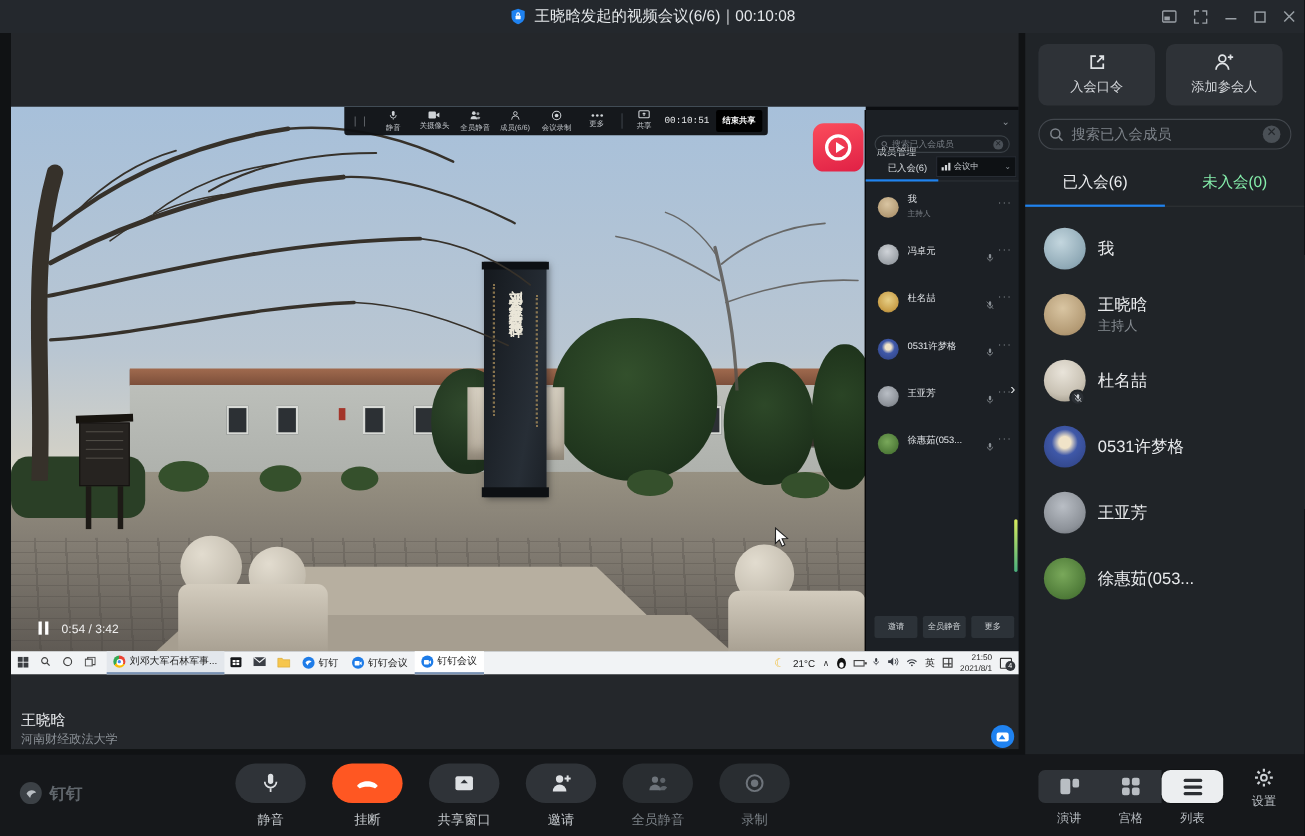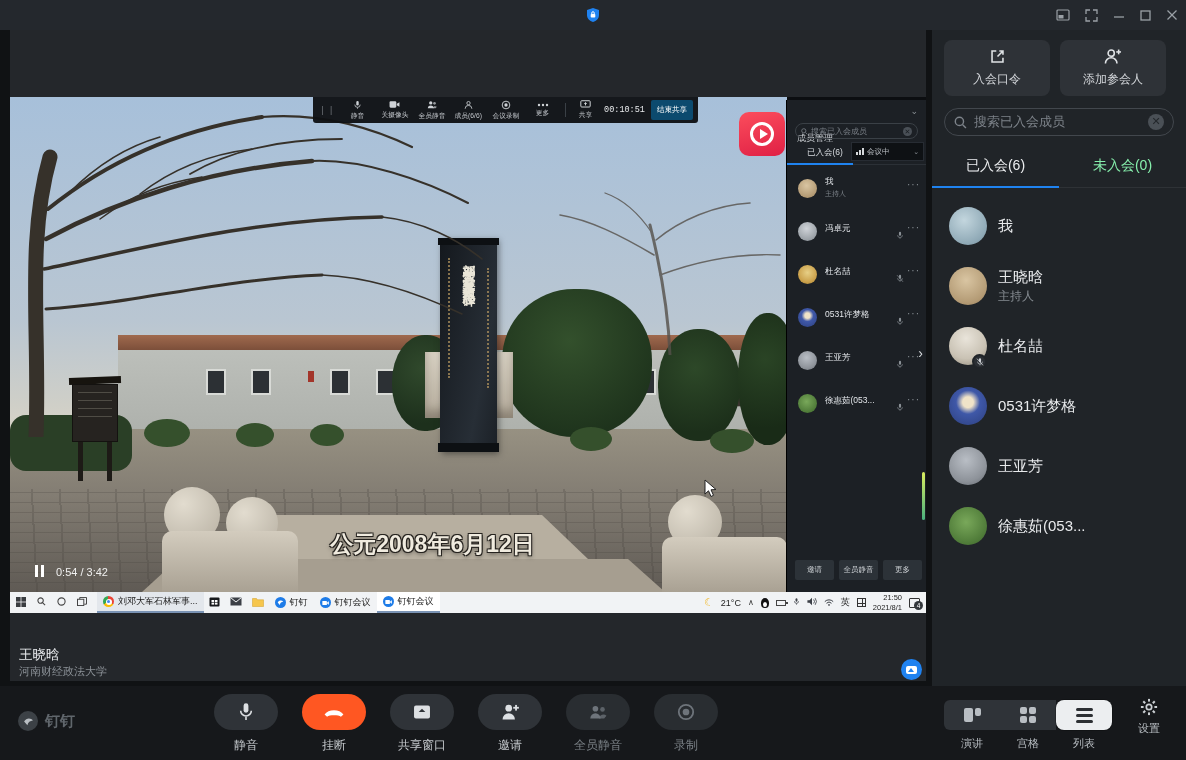--- a/index.html
+++ b/index.html
@@ -71,21 +71,21 @@
 
   
   .itoolbar{position:absolute;left:303px;top:0;height:26px;background:rgba(15,17,20,.96);
     display:flex;align-items:center;border-radius:0 0 3px 3px;padding:0 5px;color:#c9cdd1;}
   .itoolbar .handle{color:#6b7075;font-size:9px;margin:0 3px 0 1px;letter-spacing:1px;}
   .it{width:37px;display:flex;flex-direction:column;align-items:center;gap:1px;}
   .it svg{display:block}
   .it .lb{font-size:7.5px;transform:scale(.9);white-space:nowrap;color:#bfc3c8;}
   .idiv{width:1px;height:14px;background:#3a4046;margin:0 4px;}
   .itime{font-size:8.5px;color:#e8eaec;margin:0 6px 0 4px;font-family:Liberation Mono, monospace;}
-  .iend{background:#0c4a6e;color:#fff;font-size:7.5px;border-radius:2px;padding:5px 6px;white-space:nowrap;}
+  .iend{background:#000000;color:#fff;font-size:7.5px;border-radius:2px;padding:5px 6px;white-space:nowrap;font-weight:bold;}
 
   
   .ipanel{position:absolute;right:0;top:3px;width:139px;height:492px;background:#1c2025;box-shadow:-1px 0 0 #000;}
   .ipanel .ptitle{position:absolute;left:10px;top:19px;font-size:9px;color:#ced2d6;margin-top:13px;}
   .ipanel .pchev{position:absolute;right:8px;top:6px;color:#8a9096;font-size:9px;}
   .ipsearch{position:absolute;left:8px;top:23px;width:123px;height:16px;border:1px solid #3a4046;border-radius:9px;
     display:flex;align-items:center;padding:0 5px;gap:3px;color:#787e85;font-size:8px;}
   .ipsearch .x{margin-left:auto;width:9px;height:9px;border-radius:50%;background:#4a5057;color:#1c2025;
     font-size:7px;line-height:9px;text-align:center;}
   .iptab{position:absolute;left:20px;top:47px;font-size:8.5px;color:#d8dce0;}
@@ -217,20 +217,21 @@
 <div id="app">
 
   <div class="titlebar">
     <span style="display:flex">
       <svg width="16" height="16" viewBox="0 0 16 16">
           <path d="M8 1l6 2v5c0 3.5-2.6 6-6 7-3.4-1-6-3.5-6-7V3z" fill="#1f82f0"></path>
           <rect x="5.7" y="7" width="4.6" height="3.6" rx="0.8" fill="#fff"></rect>
           <path d="M6.8 7V5.9a1.2 1.2 0 0 1 2.4 0V7" fill="none" stroke="#fff" stroke-width="1"></path>
         </svg>
     </span>
+    <span>王晓晗发起的视频会议(6/6)｜00:10:08</span>
   </div>
   <div class="winctrl">
     <span>
         <svg width="14" height="12" viewBox="0 0 14 12">
           <rect x="1" y="1" width="12" height="10" rx="1" fill="none" stroke="#9aa0a6" stroke-width="1.2"></rect>
           <rect x="2.5" y="6" width="5" height="3.5" fill="#9aa0a6"></rect>
         </svg>
       </span>
     <span>
         <svg width="13" height="13" viewBox="0 0 13 13" stroke="#9aa0a6" stroke-width="1.3" fill="none">
@@ -349,21 +350,20 @@
         <svg class="tree-svg" width="240" height="170" viewBox="0 0 240 170" style="left:540px;top:88px">
           <g stroke="#55504a" fill="none" stroke-linecap="round" opacity="0.8">
             <path d="M120,170 C118,120 110,80 100,40" stroke-width="3"></path>
             <path d="M104,70 C70,50 40,35 10,30" stroke-width="1.6"></path>
             <path d="M106,55 C130,35 165,20 200,18" stroke-width="1.6"></path>
             <path d="M110,90 C150,75 190,68 230,70" stroke-width="1.4"></path>
             <path d="M102,48 C90,30 75,15 55,8" stroke-width="1.3"></path>
           </g>
         </svg>
 
-        <div class="subtitle">公元2008年6月12日</div>
         <div class="pp">
             <i></i>
             <i></i>
           </div>
         <div class="vtime">0:54 / 3:42</div>
 
         <div class="applogo">
             <div class="ring">
               <div class="tri"></div>
             </div>

